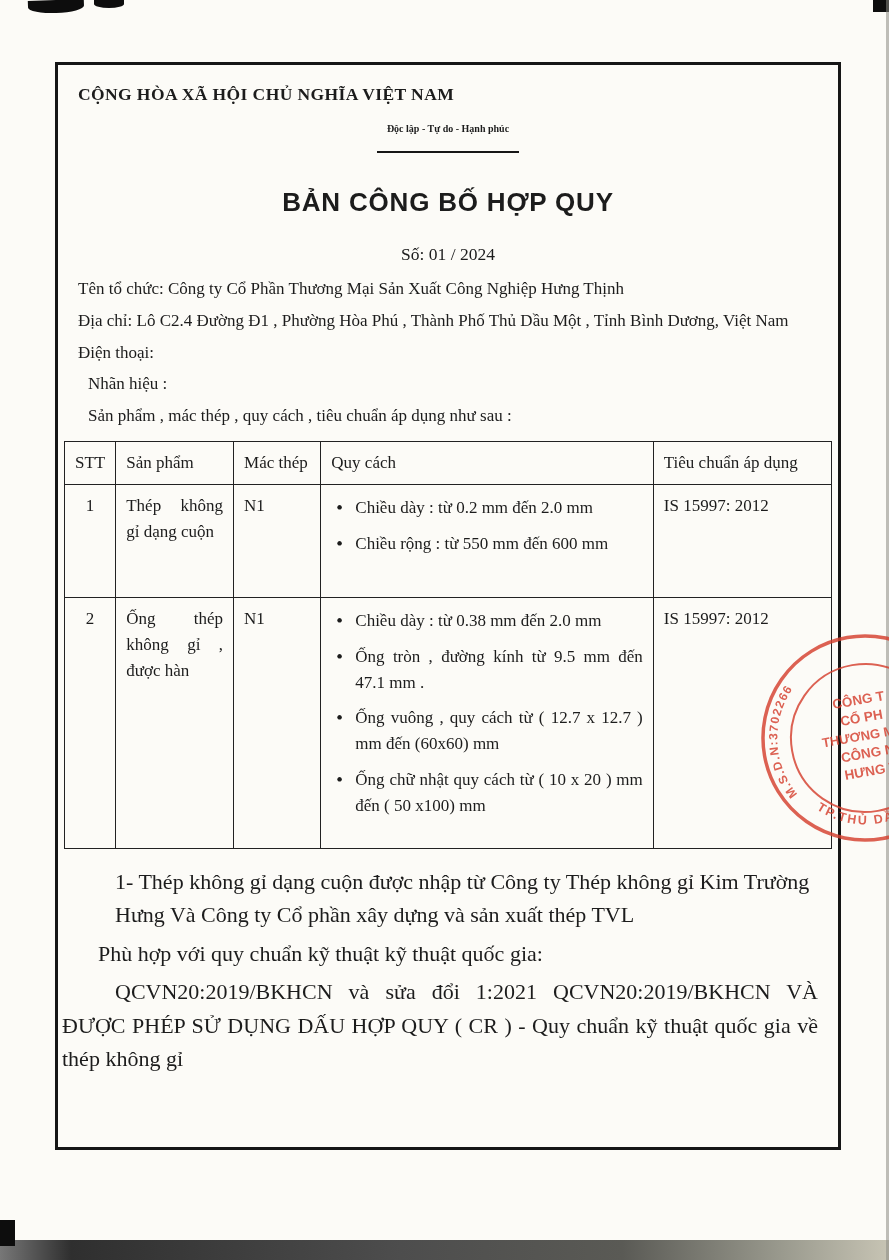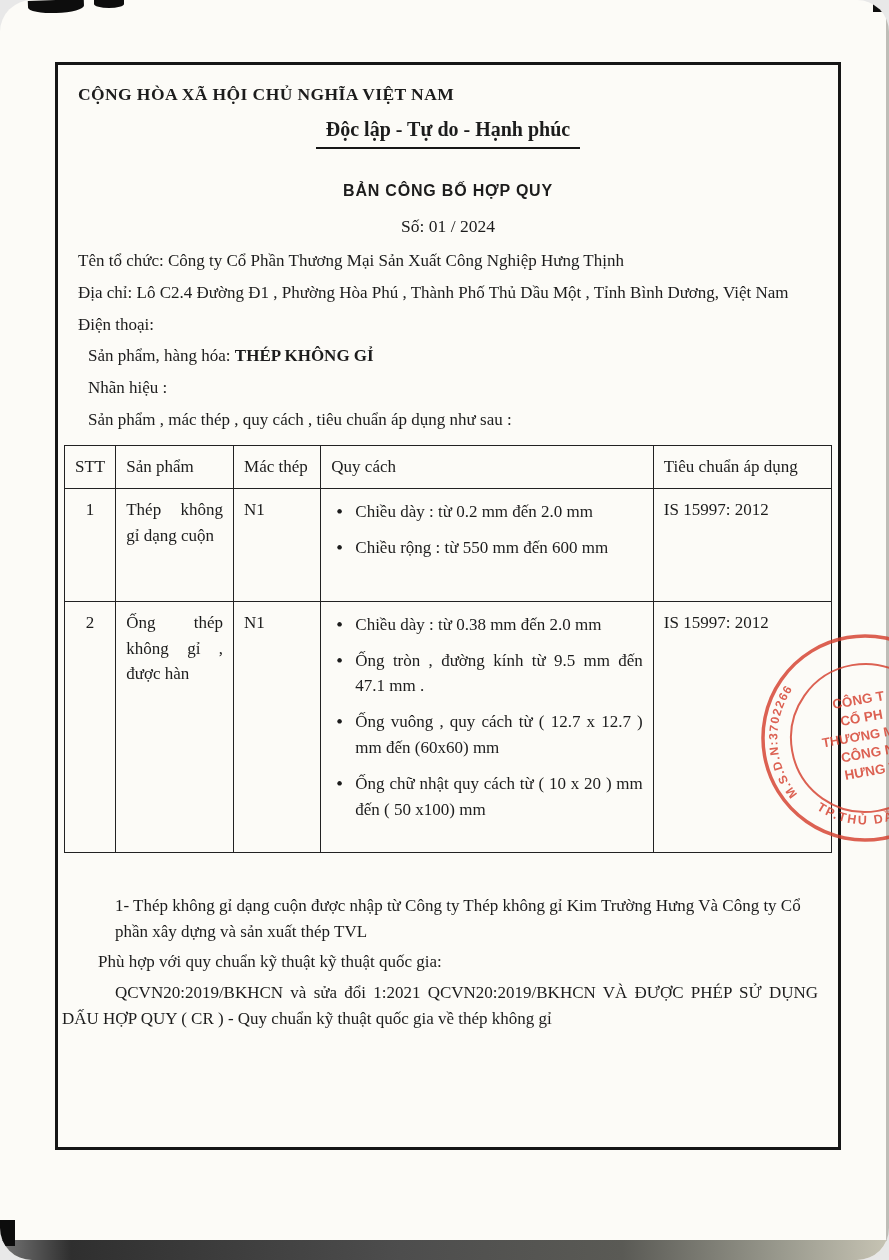--- a/index.html
+++ b/index.html
@@ -3,21 +3,20 @@
 <meta charset="utf-8">
 <style>
   html,body { margin:0; padding:0; background:#e8e8e8; }
   .page {
     position: relative;
     width: 889px; height: 1260px;
     background: #fcfbf7;
     overflow: hidden;
     font-family: "Liberation Serif", serif;
     color: #1c1c1c;
-    border-radius: 32px;
   }
   
   .artifact { position:absolute; background:#0d0d0d; }
   .art-top-a { left:28px; top:0; width:56px; height:13px; border-radius:0 0 60% 60%; transform:rotate(-2deg); }
   .art-top-b { left:94px; top:0; width:30px; height:8px; border-radius:0 0 50% 50%; }
   .art-top-r { right:0; top:0; width:16px; height:12px; }
   .art-bot-l { left:0; bottom:14px; width:15px; height:26px; }
   .bottom-band {
     position:absolute; left:0; right:0; bottom:0; height:20px;
     background: linear-gradient(90deg, #777 0%, #2f2f2f 8%, #4d4d4d 45%, #5a5a55 70%, #9a9a8e 88%, #c7c4b4 100%);
@@ -28,29 +27,29 @@
   .frame {
     position:absolute; left:55px; top:62px; width:786px; height:1088px;
     border: 3px solid #161616;
     box-sizing: border-box;
     padding: 0 20px;
   }
   .center { text-align:center; }
   .country { margin-top:16px; font-weight:bold; font-size:17.5px; letter-spacing:.4px; }
   .motto-wrap { margin-top:6px; }
   .motto {
-    display:inline-block; font-weight:bold; font-size:20px;
-    border-bottom: 2px solid #161616; padding: 0 10px 3px 10px;
+    display:inline-block; font-weight:bold; font-size:10px;
+    border-bottom: 2px solid #161616; padding: 0 10px 15px 10px;
   }
   .doc-title {
     margin-top:30px; text-align:center;
     font-family:"Liberation Sans", sans-serif;
-    font-weight:bold; font-size:16px; letter-spacing:.8px;
+    font-weight:bold; font-size:26px; letter-spacing:.8px;
   }
-  .doc-number { margin-top:10px; text-align:center; font-size:17.5px; }
+  .doc-number { margin-top:19px; text-align:center; font-size:17.5px; }
 
   .body-text { font-size:17px; line-height:1.52; }
   .p { margin: 6px 0 0 0; }
   .p-first { margin-top:8px; }
   .p-indent { margin-left:10px; }
   .bold { font-weight:bold; }
 
   table.spec {
     border-collapse: collapse;
     width: calc(100% + 28px);
@@ -66,21 +65,21 @@
   th.c-stt, td.c-stt { text-align:center; }
   td.c-product { text-align: justify; }
   td.c-grade { padding-left:22px; }
   tr.row-1 td { height: 96px; }
   tr.row-2 td { height: 234px; }
 
   ul.specs { list-style:none; margin:2px 0 0 0; padding:0; }
   ul.specs li { position:relative; padding-left:24px; margin-bottom:10px; text-align:justify; }
   ul.specs li::before { content:"•"; position:absolute; left:5px; top:-1px; font-size:19px; }
 
-  .notes { margin-top:40px; font-size:17px; line-height:1.52; }
+  .notes { margin-top:16px; font-size:22px; line-height:1.52; }
   .note-1 { margin-left:37px; }
   .note-2 { margin-left:37px; padding-left:27px; text-indent:-27px; margin-top:5px; }
   .province { margin-left:20px; margin-top:5px; }
   .conform-intro { margin-left:20px; margin-top:5px; }
   .conform-body { margin-left:-16px; margin-top:5px; text-indent:53px; text-align:justify; }
 
   .stamp-box { position:absolute; left:755px; top:628px; width:220px; height:220px; }
 </style>
 </head>
 <body>
@@ -100,21 +99,20 @@
     <div class="motto-wrap center">
       <span class="motto">Độc lập - Tự do - Hạnh phúc</span>
     </div>
 
     <div class="doc-title">BẢN CÔNG BỐ HỢP QUY</div>
     <div class="doc-number">Số: 01 / 2024</div>
 
     <p class="p p-first">Tên tổ chức: Công ty Cổ Phần Thương Mại Sản Xuất Công Nghiệp Hưng Thịnh</p>
     <p class="p">Địa chỉ: Lô C2.4 Đường Đ1 , Phường Hòa Phú , Thành Phố Thủ Dầu Một , Tỉnh Bình Dương, Việt Nam</p>
     <p class="p">Điện thoại:</p>
-    <p class="p p-indent"><span>Sản phẩm, hàng hóa: </span><span class="bold">THÉP KHÔNG GỈ</span></p>
     <p class="p p-indent">Nhãn hiệu :</p>
     <p class="p p-indent">Sản phẩm , mác thép , quy cách , tiêu chuẩn áp dụng như sau :</p>
 
     <table class="spec">
       <colgroup>
         <col style="width:6.4%">
           <col style="width:15.4%">
           <col style="width:11.4%">
           <col style="width:43.5%">
           <col style="width:23.3%">

